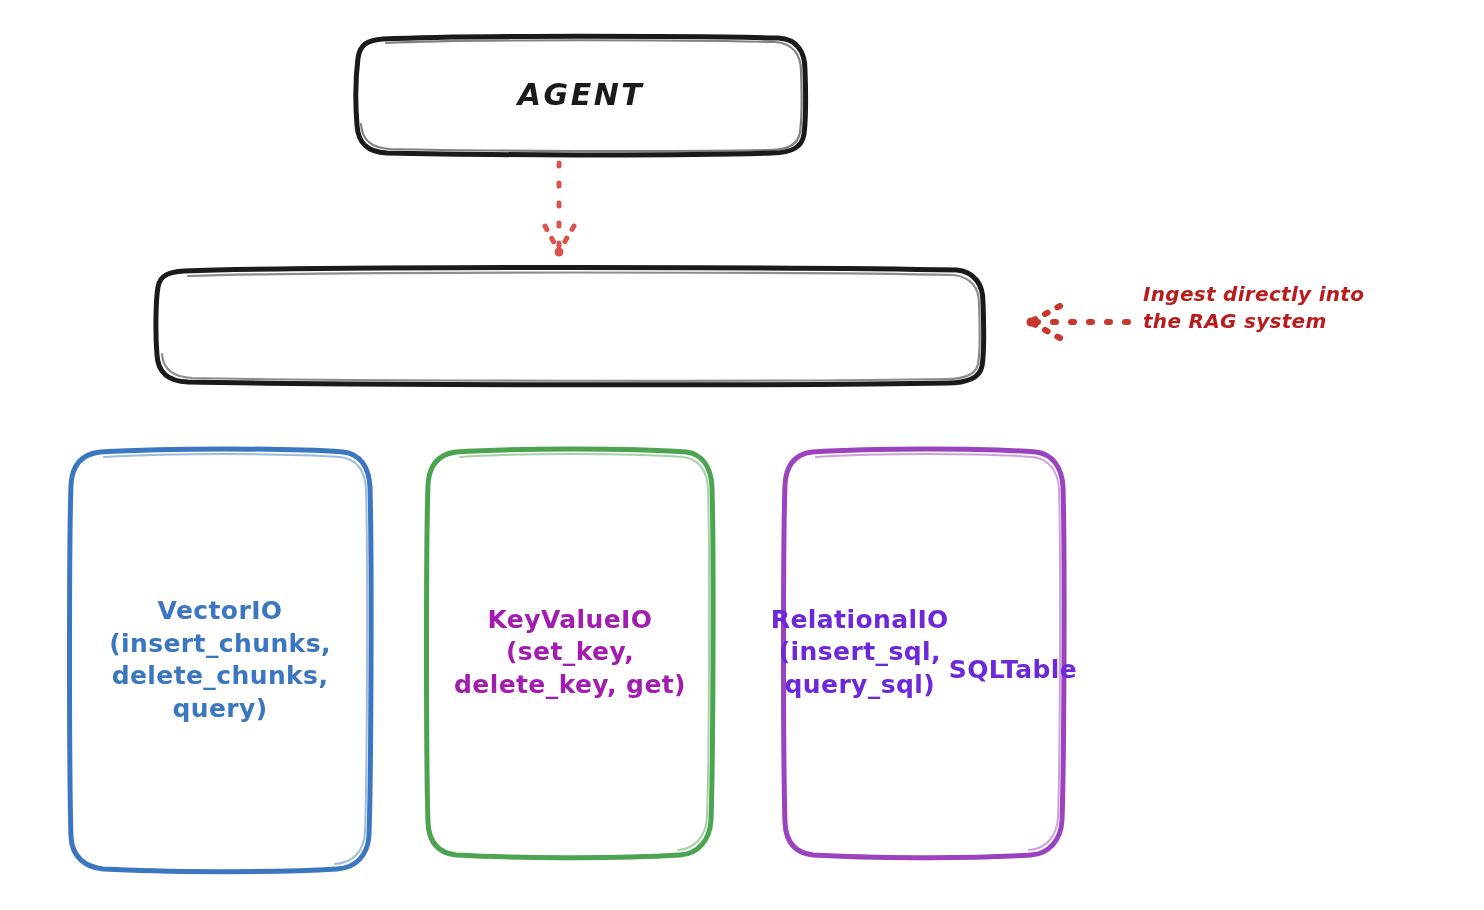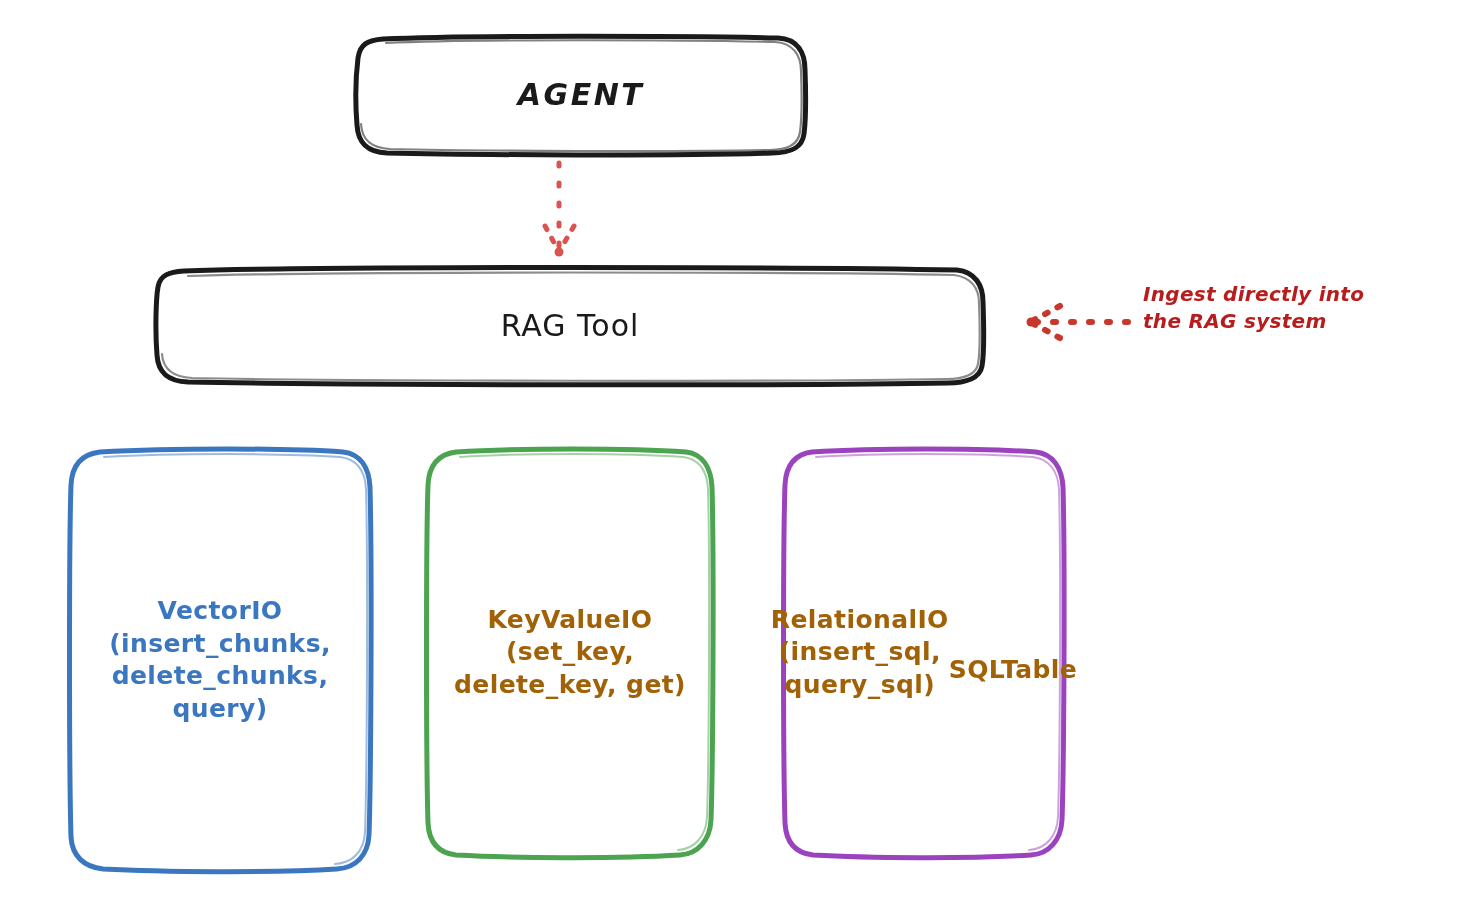--- a/index.html
+++ b/index.html
@@ -79,28 +79,28 @@
     top: 450px;
     width: 300px;
     height: 420px;
     color: #3B77C0;
   }
   #keyvalueio-box-label {
     left: 428px;
     top: 450px;
     width: 284px;
     height: 405px;
-    color: #a16207;
+    color: #a21caf;
   }
   #relationalio-box-label {
     left: 785px;
     top: 450px;
     width: 278px;
     height: 405px;
-    color: #a16207;
+    color: #6d28d9;
   }
   
   #ingest-annotation {
     position: absolute;
     left: 1143px;
     top: 281px;
     width: 330px;
     color: #b91c1c;
     font-size: 20px;
     font-weight: 600;
@@ -175,21 +175,20 @@
                C 1065 555, 1064 765, 1062 820 C 1061 840, 1049 854, 1031 855
                C 968 859, 866 858, 813 855 C 795 853, 786 842, 785 823
                C 783 758, 783 540, 785 485 C 786 464, 796 454, 812 452 Z" fill="#ffffff" stroke="#9B43BE" stroke-width="5" stroke-linejoin="round" stroke-linecap="round"></path>
       <path d="M 816 457 C 876 453, 978 453, 1033 457 C 1049 459, 1058 471, 1059 489
                C 1061 555, 1060 763, 1058 817 C 1057 836, 1046 849, 1029 850" fill="none" stroke="#9B43BE" stroke-width="2" stroke-linejoin="round" stroke-linecap="round" opacity="0.5"></path>
     </g>
   </svg>
 
   <div class="node-label" id="agent-box-label">AGENT</div>
 
-  <div class="node-label" id="rag-tool-box-label">RAG Tool</div>
 
   <div class="node-label provider-label" id="vectorio-box-label">
     <div class="provider-api">VectorIO
 (insert_chunks,
 delete_chunks,
 query)</div>
   </div>
 
   <div class="node-label provider-label" id="keyvalueio-box-label">
     <div class="provider-api">KeyValueIO

